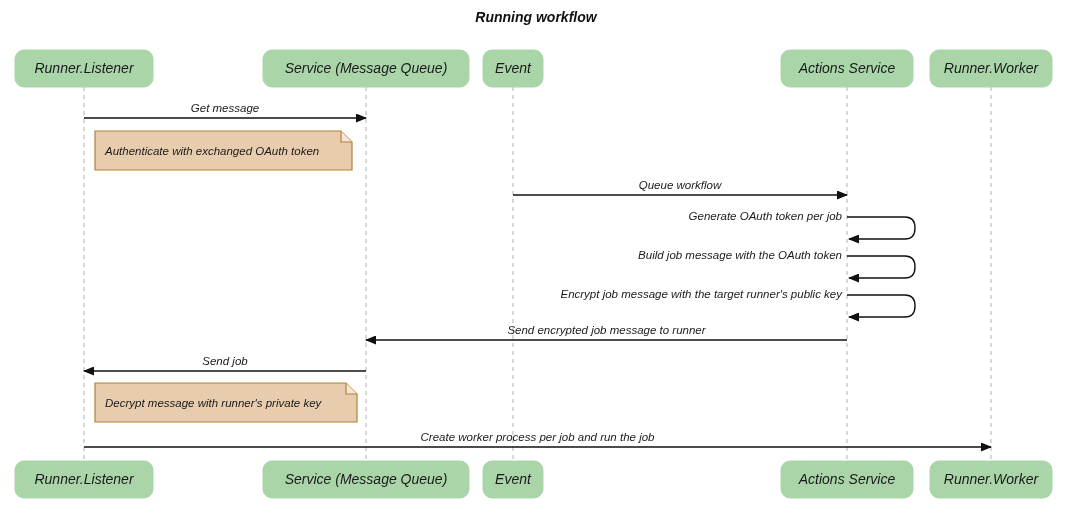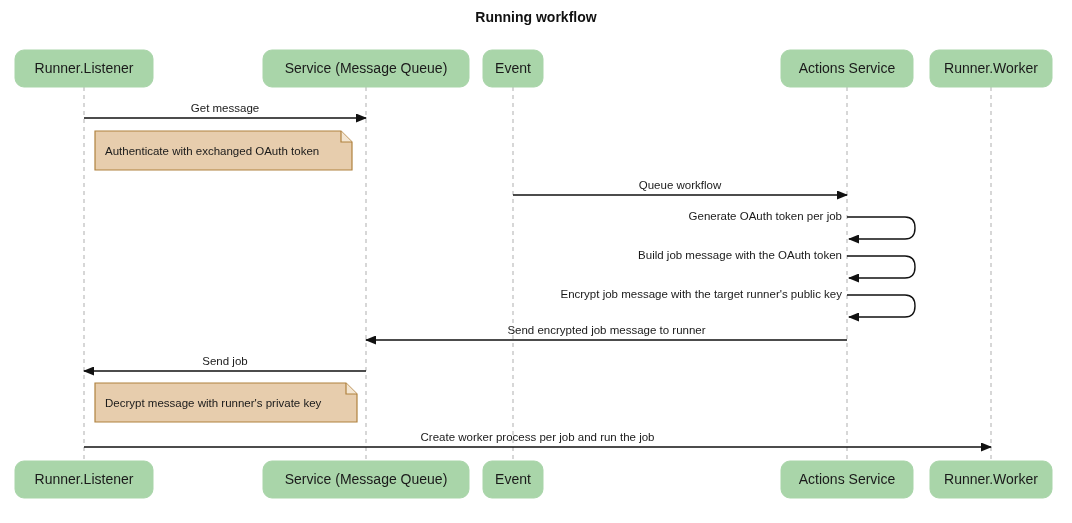--- a/index.html
+++ b/index.html
@@ -12,20 +12,21 @@
     font-family: "Liberation Sans", sans-serif;
     width: 1072px;
     height: 523px;
     overflow: hidden;
   }
   #diagram-root {
     position: relative;
     width: 1072px;
     height: 523px;
     background: #ffffff;
+    font-style: italic;
   }
   #diagram-svg {
     position: absolute;
     left: 0;
     top: 0;
     width: 1072px;
     height: 523px;
   }
   .diagram-title {
     font-size: 14px;

